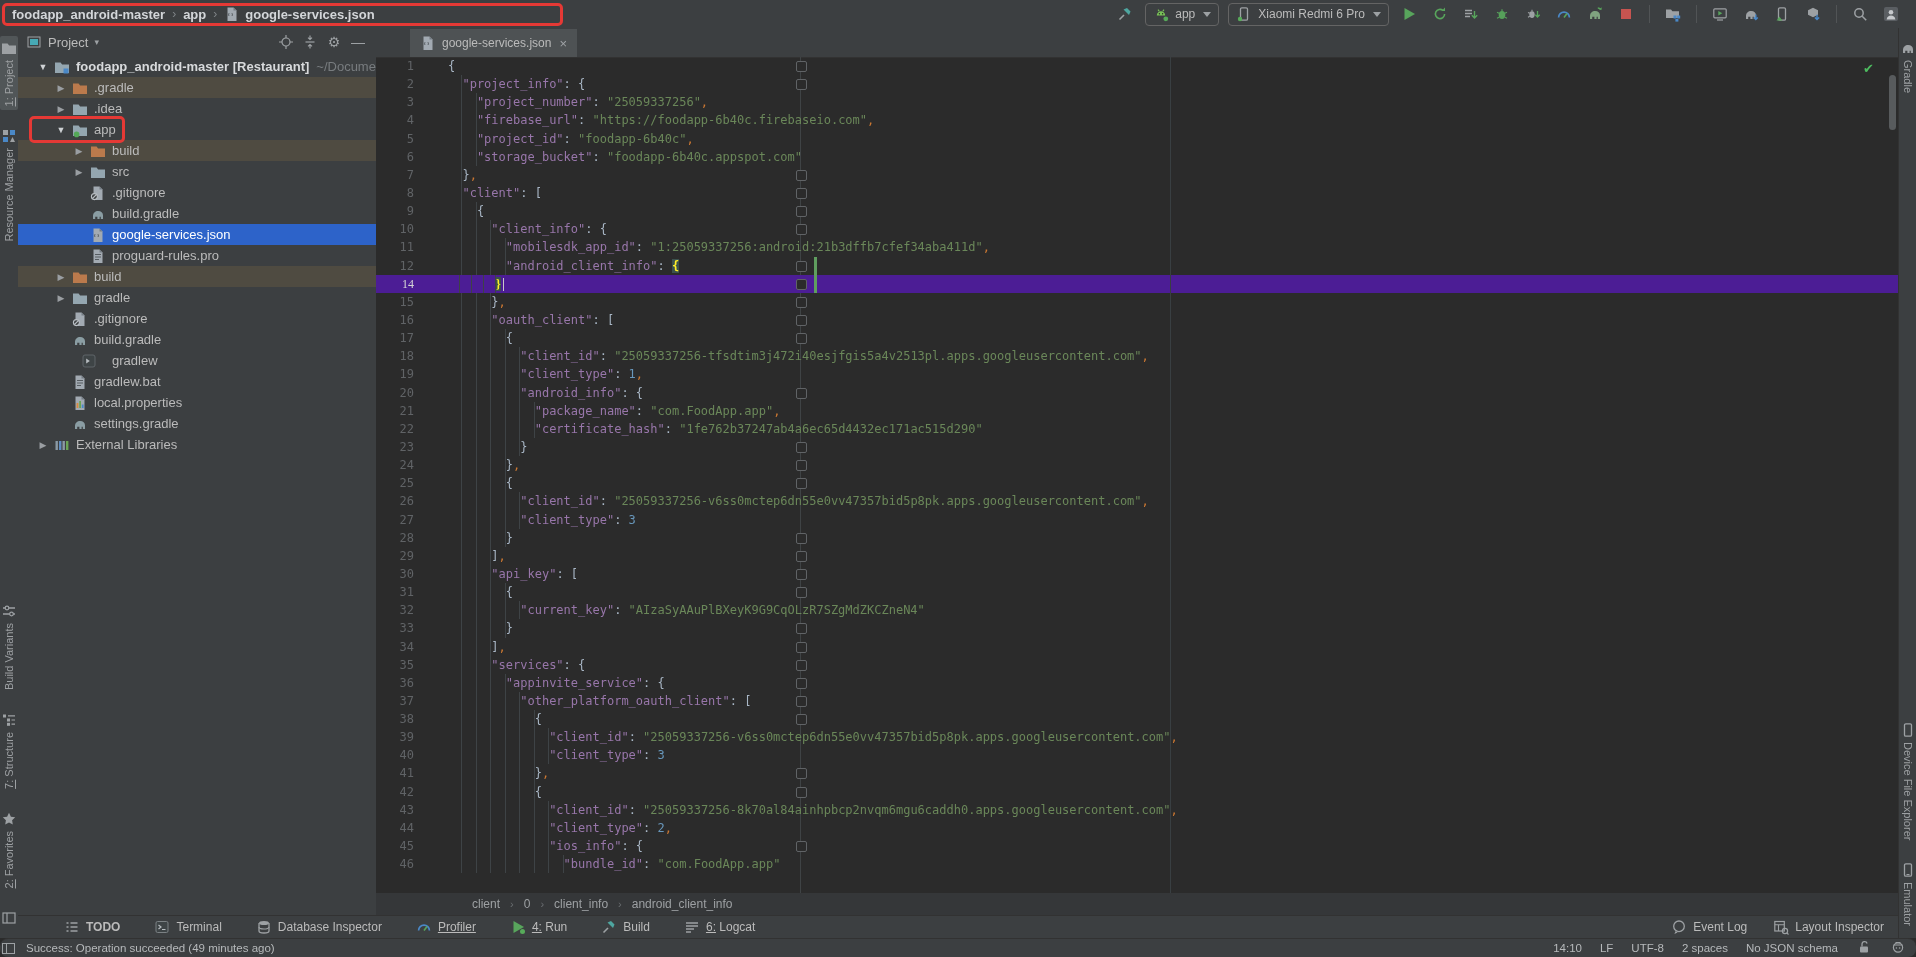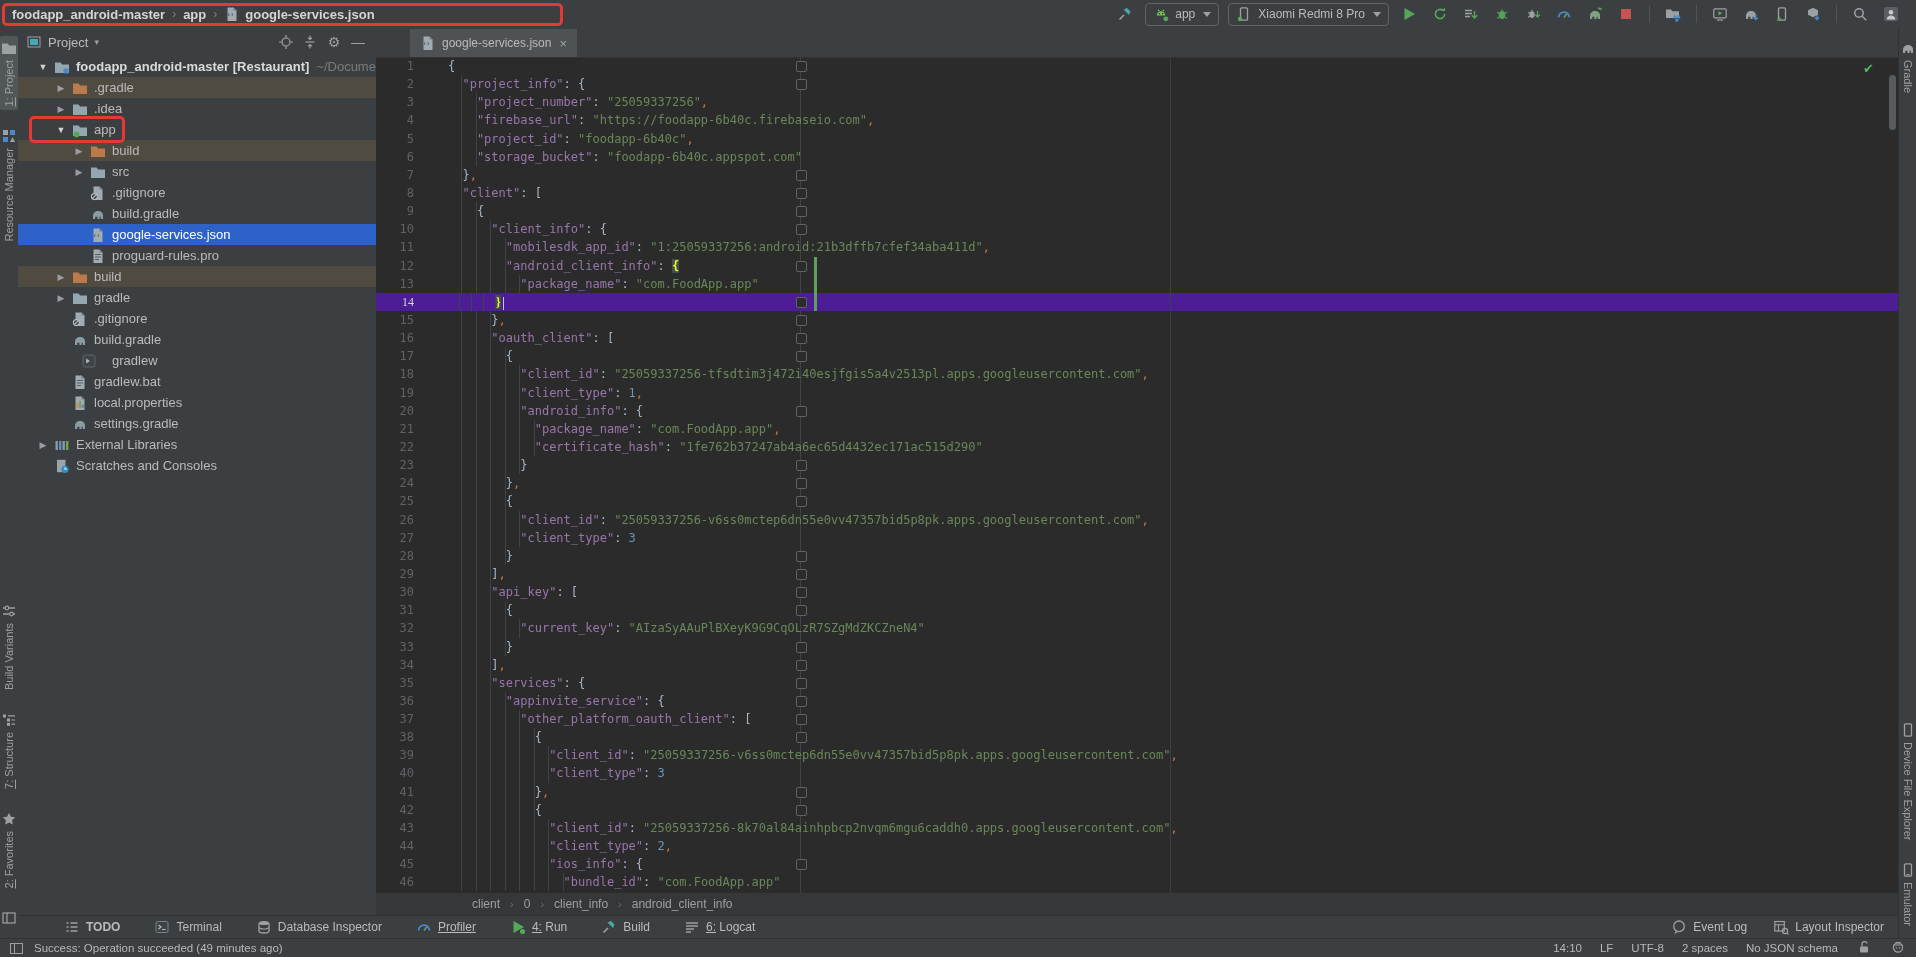--- a/index.html
+++ b/index.html
@@ -70,21 +70,21 @@
   #margin-line{position:absolute;left:794px;top:29px;width:1px;height:836px;background:#393f42;}
   #inspect-ok{position:absolute;right:24px;top:33px;color:#4dbb5f;font-size:13px;}
   #scroll-thumb{position:absolute;right:2px;top:47px;width:7px;height:55px;background:#585b5d;border-radius:4px;}
   #editor-crumbs{position:absolute;left:0;top:865px;width:100%;height:22px;background:#353739;display:flex;align-items:center;gap:10px;padding-left:96px;font-size:12px;color:#9da0a3;box-sizing:border-box;}
   .ec-sep{color:#6a6e71;font-size:11px;}
 
   
   #bottombar{left:18px;top:915px;width:1880px;height:23px;background:#3c3f41;border-top:1px solid #323232;display:flex;align-items:center;justify-content:space-between;font-size:12px;color:#bbbbbb;box-sizing:border-box;padding:0 14px 0 46px;}
   .bb-group{display:flex;align-items:center;gap:34px;}
   .bb-item{display:flex;align-items:center;gap:6px;cursor:default;}
-  #statusbar{left:0;top:938px;width:1916px;height:19px;background:#3c3f41;border-top:1px solid #323232;display:flex;align-items:center;justify-content:space-between;font-size:11.5px;color:#b6b9bb;box-sizing:border-box;padding:0 10px 0 8px;}
+  #statusbar{left:0;top:938px;width:1916px;height:19px;background:#3c3f41;border-top:1px solid #323232;display:flex;align-items:center;justify-content:space-between;font-size:11.5px;color:#b6b9bb;box-sizing:border-box;padding:0 10px 0 0;border-radius:8px;}
   #status-left{display:flex;align-items:center;gap:10px;}
   #status-right{display:flex;align-items:center;gap:18px;}
   .st-item{cursor:default;}
 
   
   .anno{border:3px solid #e53935;border-radius:5px;pointer-events:none;box-sizing:border-box;}
 </style>
 </head>
 <body>
 
@@ -131,21 +131,21 @@
         <span>app</span>
         <span class="tb-caret"></span>
       </span>
       <span class="tb-combo">
         <span class="icon">
           <svg width="16" height="16" viewBox="0 0 16 16" fill="none">
             <rect x="4.5" y="1.8" width="7" height="12.4" rx="1.3" stroke="#9da1a4" stroke-width="1.3"></rect>
             <circle cx="4" cy="13" r="2.2" fill="#57ab5a"></circle>
           </svg>
         </span>
-        <span>Xiaomi Redmi 8 Pro</span>
+        <span>Xiaomi Redmi 6 Pro</span>
         <span class="tb-caret"></span>
       </span>
       <span class="tb-icon">
         <span class="icon">
           <svg width="16" height="16" viewBox="0 0 16 16" fill="none">
             <path d="M3.5 2l10.5 6-10.5 6z" fill="#58a55c"></path>
           </svg>
         </span>
       </span>
       <span class="tb-icon">
@@ -554,31 +554,20 @@
         <span class="icon ticon">
           <svg width="16" height="16" viewBox="0 0 16 16" fill="none">
             <rect x="1.5" y="4" width="2.4" height="9" fill="#8a9aa5"></rect>
             <rect x="5" y="4" width="2.4" height="9" fill="#5f8cc0"></rect>
             <rect x="8.5" y="4" width="2.4" height="9" fill="#8a9aa5"></rect>
             <rect x="12" y="4" width="2.4" height="9" fill="#6aa555"></rect>
           </svg>
         </span>
         <span class="tlabel">External Libraries</span>
       </div>
-      <div class="trow" style="padding-left: 14px;">
-        <span class="arrow"></span>
-        <span class="icon ticon">
-          <svg width="16" height="16" viewBox="0 0 16 16" fill="none">
-            <rect x="3" y="1.8" width="8.5" height="12.4" fill="#9aa2aa"></rect>
-            <circle cx="11" cy="11.3" r="3.6" fill="#2c8fbf"></circle>
-            <path d="M11 9.2v2.1h1.9" stroke="#eaf2f6" stroke-width="1.1"></path>
-          </svg>
-        </span>
-        <span class="tlabel">Scratches and Consoles</span>
-      </div>
     </div>
 </div>
 
 <div id="editor" class="abs">
   <div id="tabbar">
     <div id="tab">
       <span class="icon" id="tab-icon">
           <svg width="16" height="16" viewBox="0 0 16 16" fill="none">
             <path d="M3.5 1.5h6l3 3V15h-9z" fill="#a2aab2"></path>
             <path d="M9.5 1.5v3h3z" fill="#747c84"></path>
@@ -596,21 +585,20 @@
       <div class="cline"><span class="lnum">3</span><span class="ct"><span class="ind" style="width: 4ch;"></span><span class="tk-k">"project_number"</span><span class="tk-p">: </span><span class="tk-s">"25059337256"</span><span class="tk-c">,</span></span></div>
       <div class="cline"><span class="lnum">4</span><span class="ct"><span class="ind" style="width: 4ch;"></span><span class="tk-k">"firebase_url"</span><span class="tk-p">: </span><span class="tk-s">"https://foodapp-6b40c.firebaseio.com"</span><span class="tk-c">,</span></span></div>
       <div class="cline"><span class="lnum">5</span><span class="ct"><span class="ind" style="width: 4ch;"></span><span class="tk-k">"project_id"</span><span class="tk-p">: </span><span class="tk-s">"foodapp-6b40c"</span><span class="tk-c">,</span></span></div>
       <div class="cline"><span class="lnum">6</span><span class="ct"><span class="ind" style="width: 4ch;"></span><span class="tk-k">"storage_bucket"</span><span class="tk-p">: </span><span class="tk-s">"foodapp-6b40c.appspot.com"</span></span></div>
       <div class="cline"><span class="lnum">7</span><span class="fold"></span><span class="ct"><span class="ind" style="width: 2ch;"></span><span class="tk-p">}</span><span class="tk-c">,</span></span></div>
       <div class="cline"><span class="lnum">8</span><span class="fold"></span><span class="ct"><span class="ind" style="width: 2ch;"></span><span class="tk-k">"client"</span><span class="tk-p">: [</span></span></div>
       <div class="cline"><span class="lnum">9</span><span class="fold"></span><span class="ct"><span class="ind" style="width: 4ch;"></span><span class="tk-p">{</span></span></div>
       <div class="cline"><span class="lnum">10</span><span class="fold"></span><span class="ct"><span class="ind" style="width: 6ch;"></span><span class="tk-k">"client_info"</span><span class="tk-p">: {</span></span></div>
       <div class="cline"><span class="lnum">11</span><span class="ct"><span class="ind" style="width: 8ch;"></span><span class="tk-k">"mobilesdk_app_id"</span><span class="tk-p">: </span><span class="tk-s">"1:25059337256:android:21b3dffb7cfef34aba411d"</span><span class="tk-c">,</span></span></div>
       <div class="cline"><span class="lnum">12</span><span class="fold"></span><span class="chg"></span><span class="ct"><span class="ind" style="width: 8ch;"></span><span class="tk-k">"android_client_info"</span><span class="tk-p">: </span><span class="tk-hl">{</span></span></div>
-      <div class="cline"><span class="lnum">13</span><span class="chg"></span><span class="ct"><span class="ind" style="width: 10ch;"></span><span class="tk-k">"package_name"</span><span class="tk-p">: </span><span class="tk-s">"com.FoodApp.app"</span></span></div>
       <div class="cline caret-line"><span class="lnum">14</span><span class="fold"></span><span class="chg"></span><span class="ct"><span class="ind" style="width: 8ch;"></span><span class="tk-hl">}</span><span style="display: inline-block; width: 1px; height: 13px; background: rgb(200, 200, 200); vertical-align: middle; margin-left: 2px;"></span></span></div>
       <div class="cline"><span class="lnum">15</span><span class="fold"></span><span class="ct"><span class="ind" style="width: 6ch;"></span><span class="tk-p">}</span><span class="tk-c">,</span></span></div>
       <div class="cline"><span class="lnum">16</span><span class="fold"></span><span class="ct"><span class="ind" style="width: 6ch;"></span><span class="tk-k">"oauth_client"</span><span class="tk-p">: [</span></span></div>
       <div class="cline"><span class="lnum">17</span><span class="fold"></span><span class="ct"><span class="ind" style="width: 8ch;"></span><span class="tk-p">{</span></span></div>
       <div class="cline"><span class="lnum">18</span><span class="ct"><span class="ind" style="width: 10ch;"></span><span class="tk-k">"client_id"</span><span class="tk-p">: </span><span class="tk-s">"25059337256-tfsdtim3j472i40esjfgis5a4v2513pl.apps.googleusercontent.com"</span><span class="tk-c">,</span></span></div>
       <div class="cline"><span class="lnum">19</span><span class="ct"><span class="ind" style="width: 10ch;"></span><span class="tk-k">"client_type"</span><span class="tk-p">: </span><span class="tk-n">1</span><span class="tk-c">,</span></span></div>
       <div class="cline"><span class="lnum">20</span><span class="fold"></span><span class="ct"><span class="ind" style="width: 10ch;"></span><span class="tk-k">"android_info"</span><span class="tk-p">: {</span></span></div>
       <div class="cline"><span class="lnum">21</span><span class="ct"><span class="ind" style="width: 12ch;"></span><span class="tk-k">"package_name"</span><span class="tk-p">: </span><span class="tk-s">"com.FoodApp.app"</span><span class="tk-c">,</span></span></div>
       <div class="cline"><span class="lnum">22</span><span class="ct"><span class="ind" style="width: 12ch;"></span><span class="tk-k">"certificate_hash"</span><span class="tk-p">: </span><span class="tk-s">"1fe762b37247ab4a6ec65d4432ec171ac515d290"</span></span></div>
       <div class="cline"><span class="lnum">23</span><span class="fold"></span><span class="ct"><span class="ind" style="width: 10ch;"></span><span class="tk-p">}</span></span></div>

